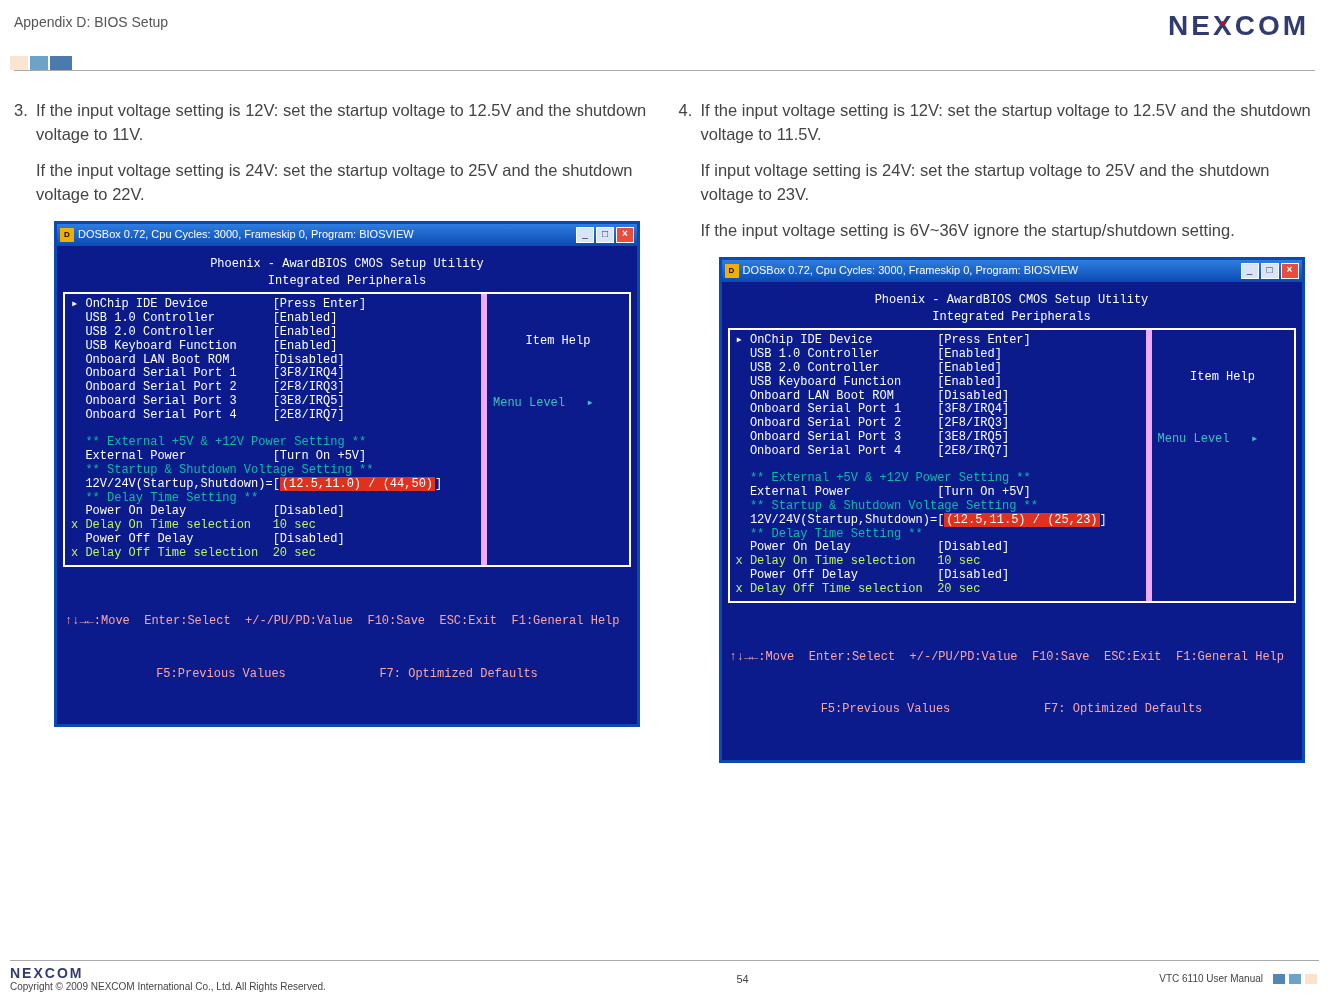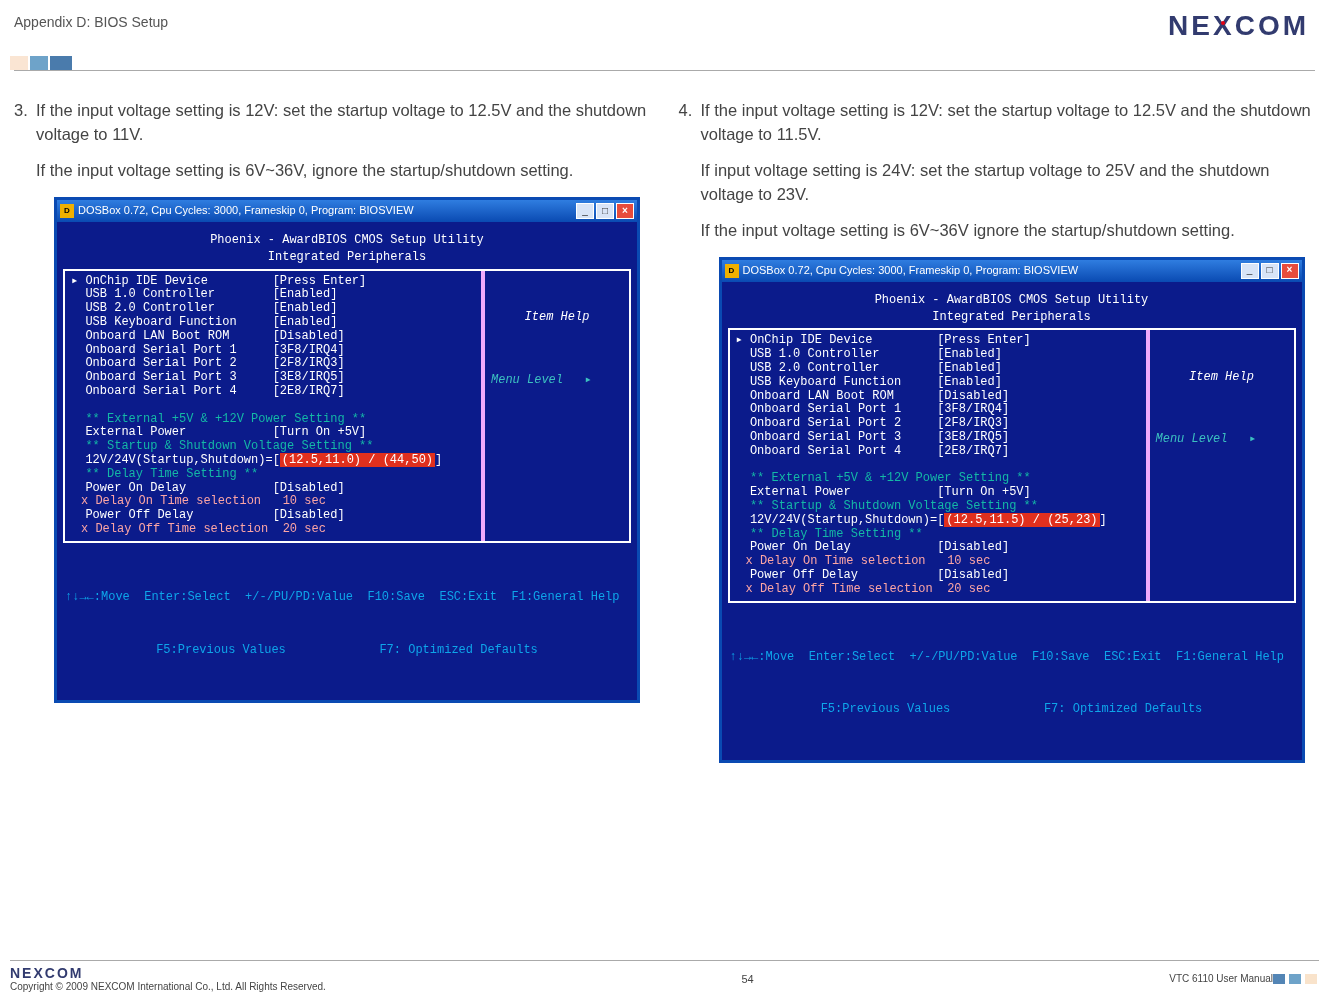--- a/index.html
+++ b/index.html
@@ -148,39 +148,38 @@
   .bios-main {
     flex: 1;
     padding: 4px 6px;
     white-space: pre;
     color: #f8f87a;
     font-size: 12px;
     line-height: 1.15;
   }
   .bios-main .wht { color: #fff; }
   .bios-main .cyan { color: #14b8a6; }
-  .bios-main .gray { color: #fca5a5; margin-left: 10px; }
+  .bios-main .gray { color: #bef264; }
   .highlight {
     background: #e0301e;
     color: #fff;
     padding: 0 2px;
   }
   .bios-help {
     width: 148px;
-    border-left: 4px solid #f0abfc;
+    border-left: 6px solid #f0abfc;
     padding: 4px 6px;
     color: #fff;
     font-size: 12px;
     white-space: pre;
-    font-style: italic;
   }
   .bios-help .cyan { color: #3cc0c0; }
   .bios-footer {
     background: #0b1b8b;
-    color: #0ea5e9;
+    color: #fca5a5;
     padding: 2px 8px 6px 8px;
     white-space: pre;
     font-size: 12px;
   }
   .footer {
     position: absolute;
     left: 10px; right: 10px; bottom: 10px;
     border-top: 1px solid #aaa;
     display: flex;
     justify-content: space-between;
@@ -189,21 +188,21 @@
     font-size: 10px;
     color: #444;
   }
   .footer-logo {
     font-weight: bold;
     font-size: 14px;
     color: #323b6f;
     letter-spacing: 2px;
   }
   .footer-mid { font-size: 11px; }
-  .footer-right { font-size: 10px; display: flex; align-items: center; }
+  .footer-right { font-size: 10px; display: flex; align-items: center; gap: 10px; }
   .ftabs { display: flex; gap: 2px; }
   .ftabs .tab { width: 12px; height: 10px; }
   .ftabs .blue3 { background: #5385b5; }
   .ftabs .orange2 { background: #e89030; opacity: 0.25; }
 </style>
 </head>
 <body>
 
 <div class="header">
   <div class="header-left">
@@ -221,21 +220,21 @@
 <hr class="hr-top">
 
 <div class="content">
 
   <div class="col">
     <div class="para step">
       <span class="step-num">3.</span>
       <span>If the input voltage setting is 12V: set the startup voltage to 12.5V and the shutdown voltage to 11V.</span>
     </div>
     <div class="para step">
-      <span>If the input voltage setting is 6V~36V, ignore the startup/shutdown setting.</span>
+      <span>If the input voltage setting is 24V: set the startup voltage to 25V and the shutdown voltage to 22V.</span>
     </div>
 
     <div class="bios-window">
       <div class="titlebar">
         <div class="left">
           <div class="dosbox-icon">D</div>
           <span>DOSBox 0.72, Cpu Cycles:    3000, Frameskip  0, Program: BIOSVIEW</span>
         </div>
         <div class="winctrls">
           <div class="winbtn">_</div>

